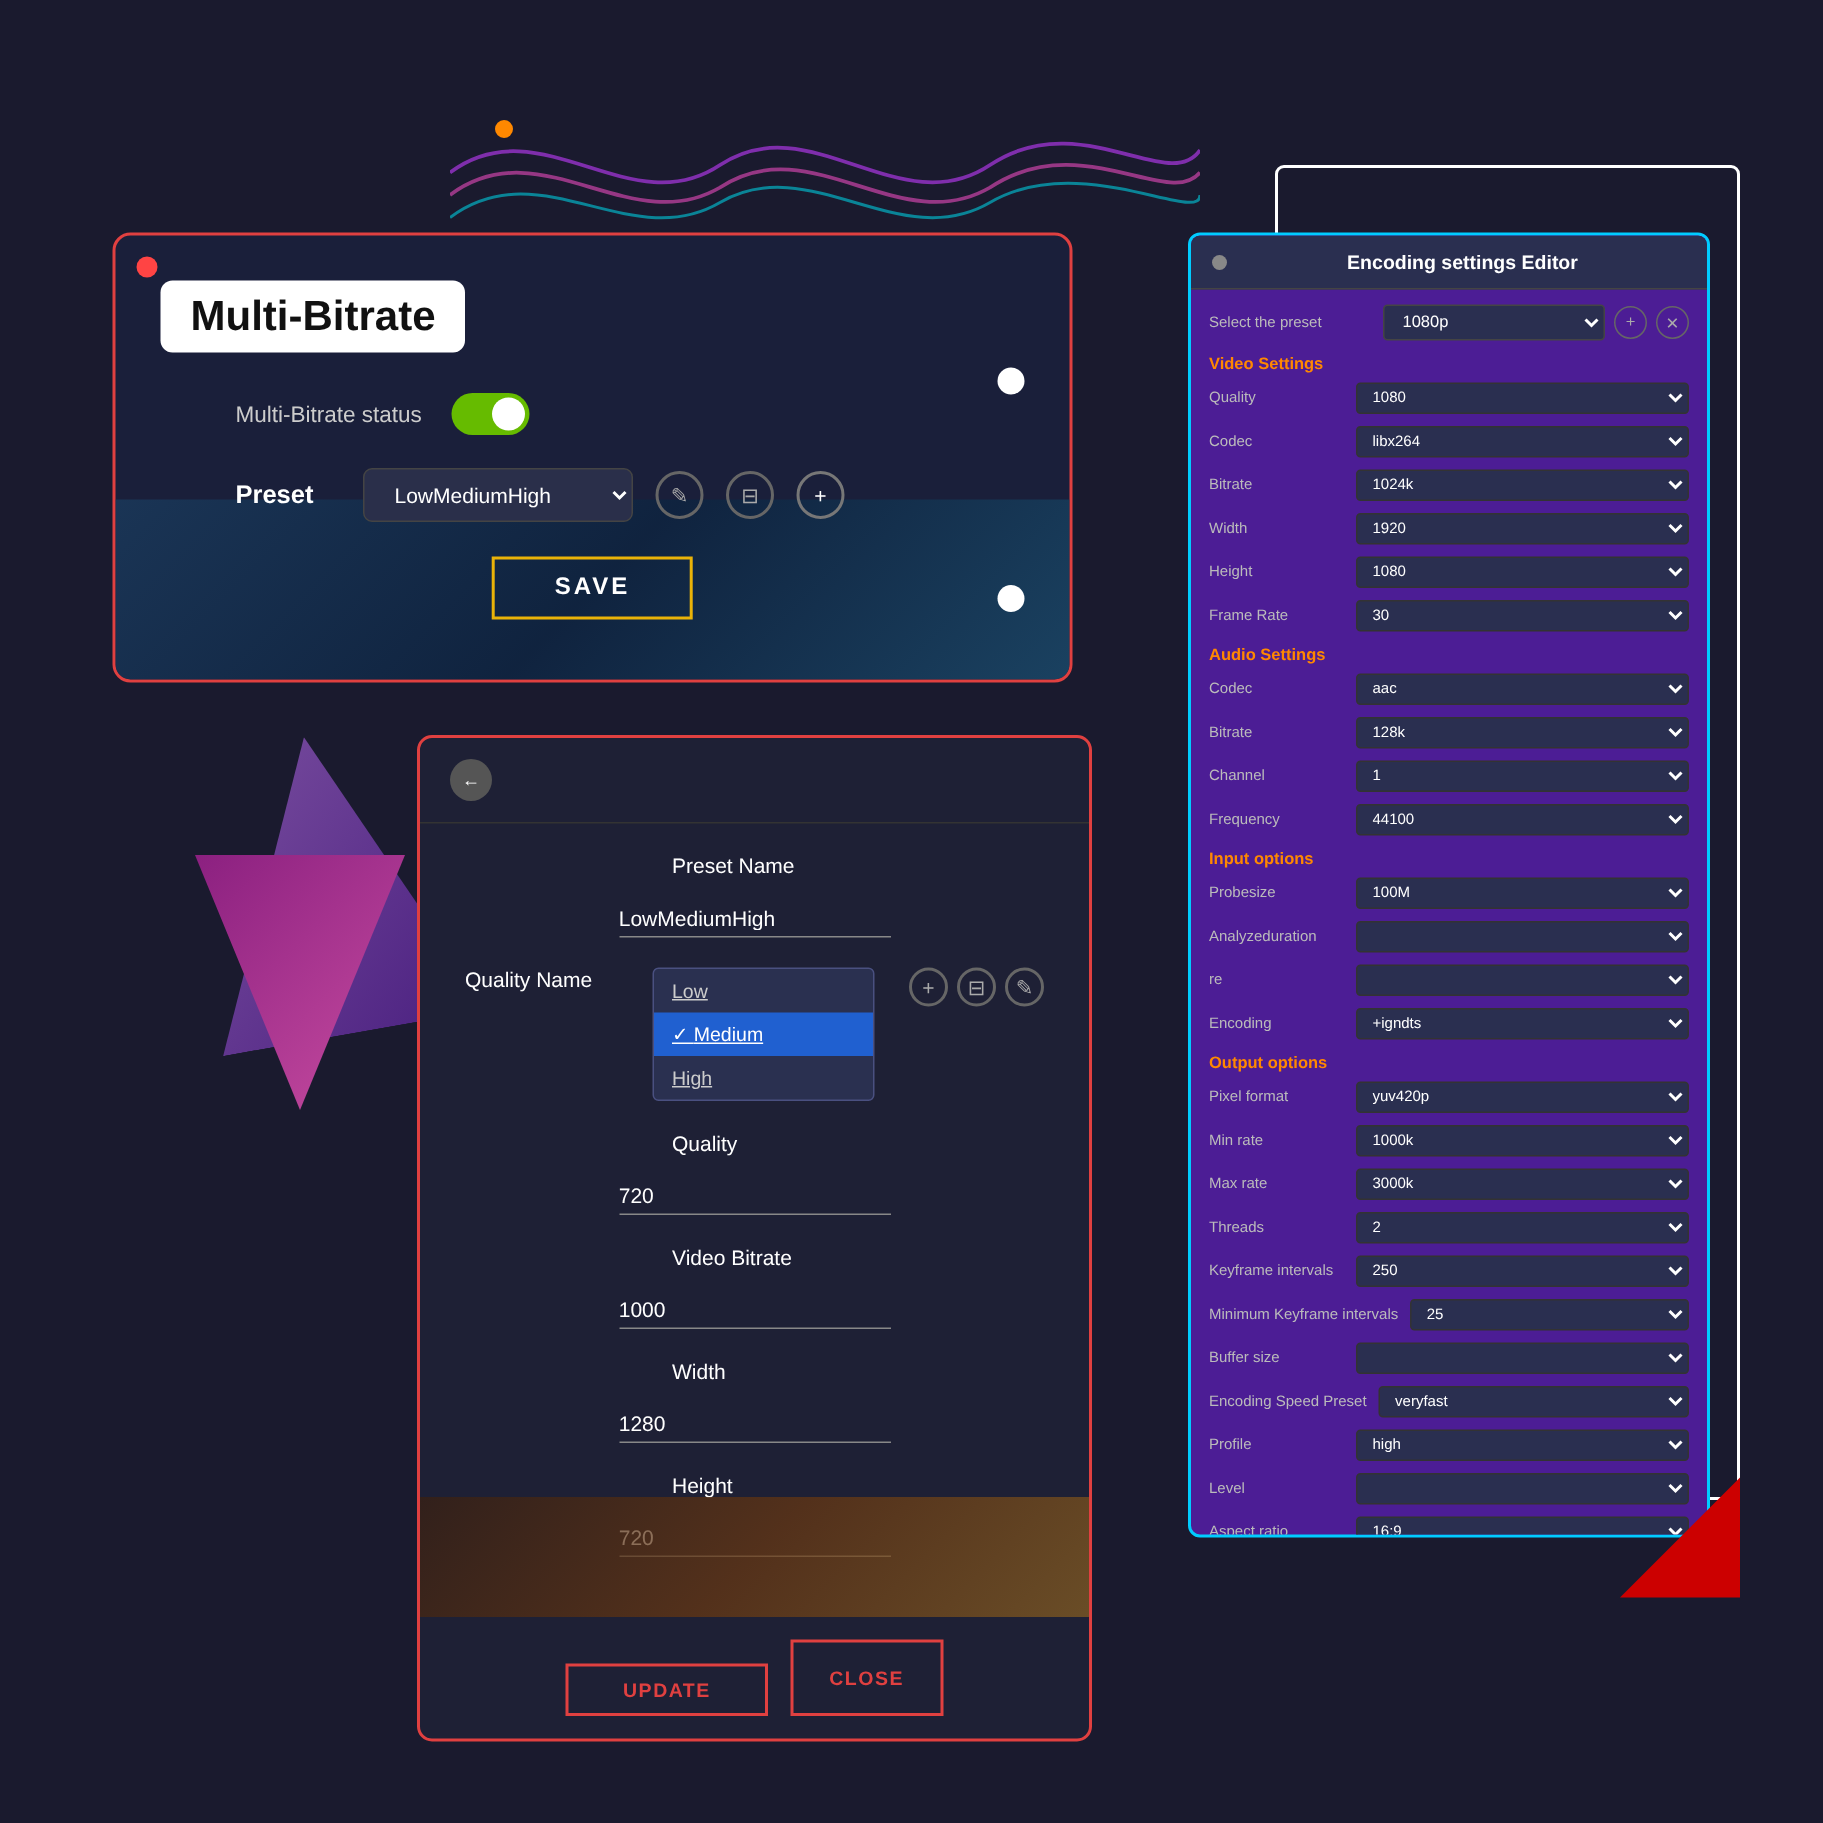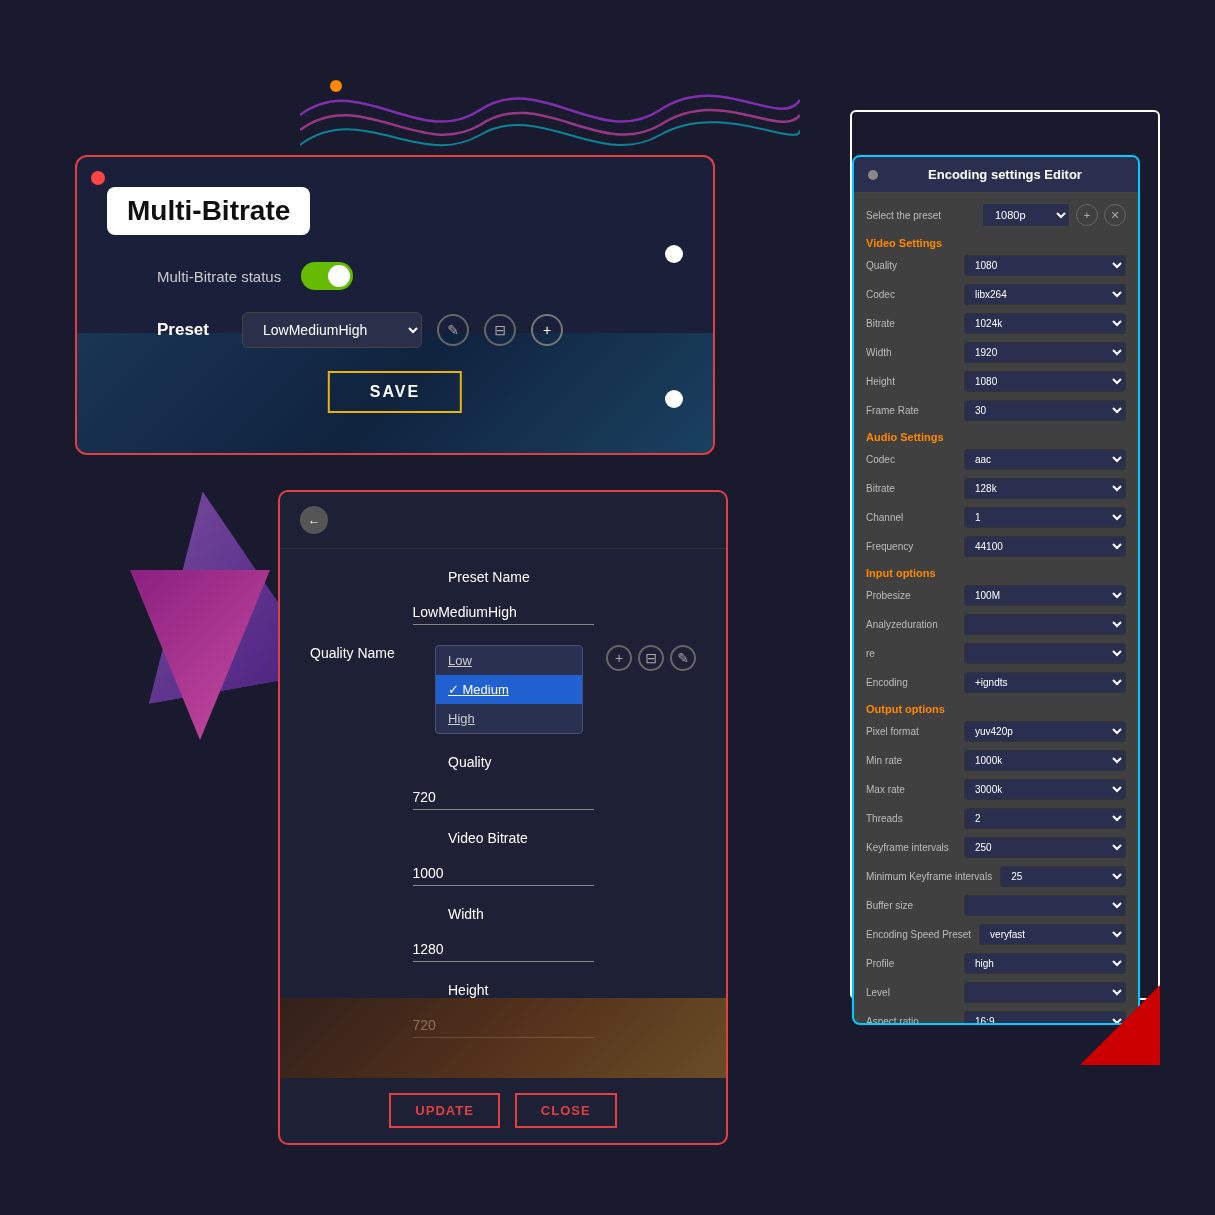--- a/index.html
+++ b/index.html
@@ -341,45 +341,46 @@
       gap: 15px;
       padding: 15px 20px;
       position: relative;
       z-index: 2;
     }
 
     .update-btn {
       background: transparent;
       border: 2px solid #e04040;
       color: #e04040;
-      padding: 8px 24px;
+      padding: 8px 36px;
       font-size: 13px;
       font-weight: 700;
       letter-spacing: 1px;
       cursor: pointer;
+      margin-top: 16px;
     }
 
     .close-btn {
       background: transparent;
       border: 2px solid #e04040;
       color: #e04040;
       padding: 8px 24px;
       font-size: 13px;
       font-weight: 700;
       letter-spacing: 1px;
       cursor: pointer;
     }
 
     
     .encoding-panel {
       position: absolute;
       top: 155px;
       right: 75px;
-      width: 288px;
-      background: #404040;
+      width: 348px;
+      background: #4c1d95;
       border: 2px solid #00ccff;
       border-radius: 8px;
       z-index: 7;
       max-height: 870px;
       overflow: hidden;
     }
 
     .encoding-panel-header {
       background: #2a2f50;
       padding: 10px 14px;

